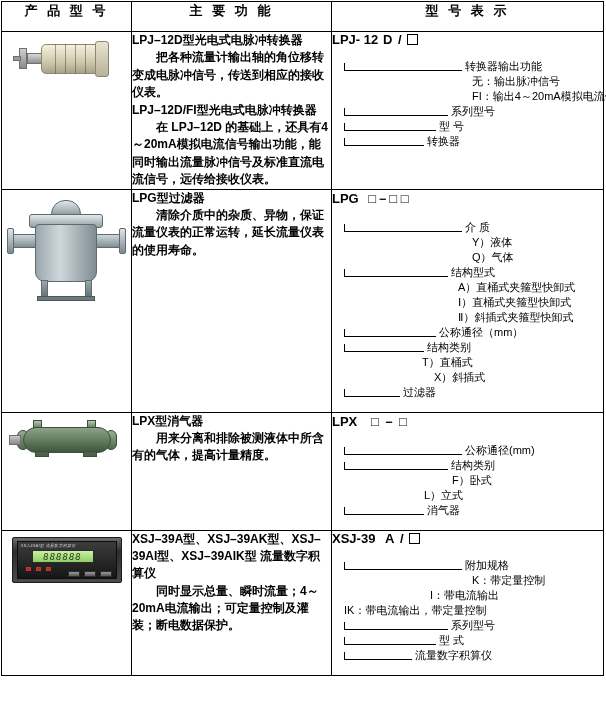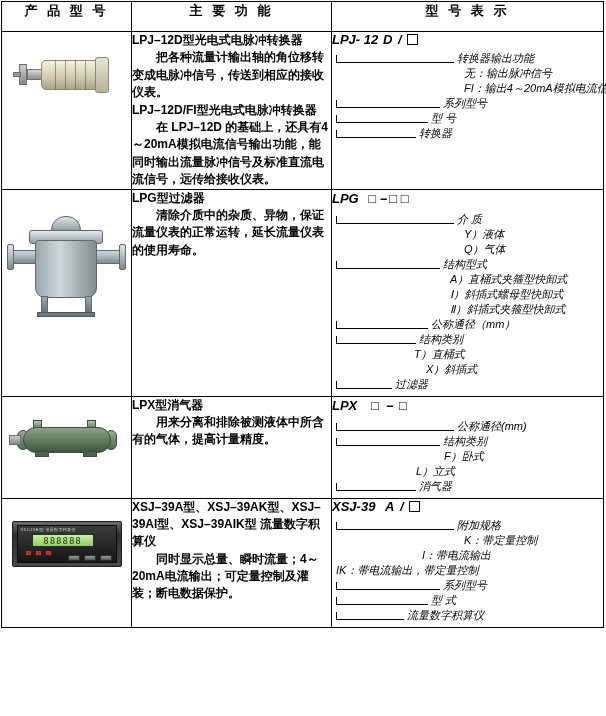--- a/index.html
+++ b/index.html
@@ -44,21 +44,20 @@
   .cell-fn {
     padding: 7px 7px 7px 8px;
     font-size: 12px;
     line-height: 1.45;
     font-weight: bold;
   }
   .cell-code {
     padding: 7px 4px 6px 8px;
     font-size: 11px;
     position: relative;
-    font-style: italic;
   }
   .fn-title { font-size: 12px; }
   .fn-para  { font-size: 12px; text-indent: 24px; }
 
   
   .codehead {
     font-weight: bold;
     font-size: 13px;
     white-space: nowrap;
     margin-bottom: 2px;
@@ -68,21 +67,21 @@
     width: 11px; height: 11px;
     border: 1px solid #000;
     vertical-align: -1px;
     margin: 0 1px;
   }
   .codehead .sep { font-weight: bold; padding: 0 1px; }
   .codehead .ch  { padding: 0 1px; }
 
   ul.legend {
     list-style: none;
-    margin: 4px;
+    margin: 12px;
     padding: 0;
   }
   ul.legend li {
     position: relative;
     font-size: 11px;
     line-height: 15px;
     white-space: nowrap;
     padding-left: 0;
   }
   ul.legend li .lead {
@@ -101,21 +100,21 @@
   .ind5 .lead { width:  56px; }
   .nolead { padding-left: 0; }
   .sub {
     font-size: 11px;
     line-height: 15px;
     white-space: nowrap;
     text-align: center;
   }
 
   
-  .art { position: relative; margin: 16px auto; }
+  .art { position: relative; margin: 0 auto; font-style: italic; }
 
   
   .art-lpj { width: 112px; height: 56px; }
   .lpj-body {
     position: absolute; left: 30px; top: 12px;
     width: 62px; height: 30px;
     border-radius: 5px;
     background: linear-gradient(#f4f0e0, #cfc9ac 60%, #a8a28a);
     border: 1px solid #8c876f;
   }
@@ -374,21 +373,21 @@
         <div class="codehead">
           <span>LPG</span>
           <span style="padding-left:6px">□－□ □</span>
         </div>
         <ul class="legend">
           <li class="ind0"><span class="lead"></span><span>介 质</span></li>
           <li class="nolead"><span class="sub" style="padding-left:128px">Y）液体</span></li>
           <li class="nolead"><span class="sub" style="padding-left:128px">Q）气体</span></li>
           <li class="ind1"><span class="lead"></span><span>结构型式</span></li>
           <li class="nolead"><span class="sub" style="padding-left:114px">A）直桶式夹箍型快卸式</span></li>
-          <li class="nolead"><span class="sub" style="padding-left:114px">Ⅰ）斜插式螺母型快卸式</span></li>
+          <li class="nolead"><span class="sub" style="padding-left:114px">Ⅰ）直桶式夹箍型快卸式</span></li>
           <li class="nolead"><span class="sub" style="padding-left:114px">Ⅱ）斜插式夹箍型快卸式</span></li>
           <li class="ind2"><span class="lead"></span><span>公称通径（mm）</span></li>
           <li class="ind3"><span class="lead"></span><span>结构类别</span></li>
           <li class="nolead"><span class="sub" style="padding-left:78px">T）直桶式</span></li>
           <li class="nolead"><span class="sub" style="padding-left:90px">X）斜插式</span></li>
           <li class="ind5"><span class="lead"></span><span>过滤器</span></li>
         </ul>
       </td>
     </tr>
 

